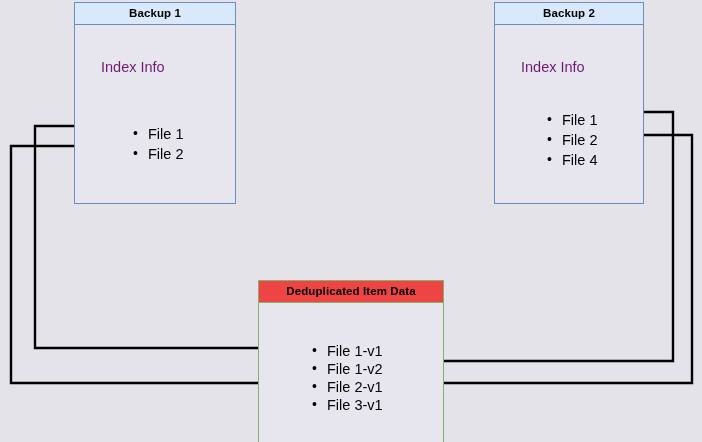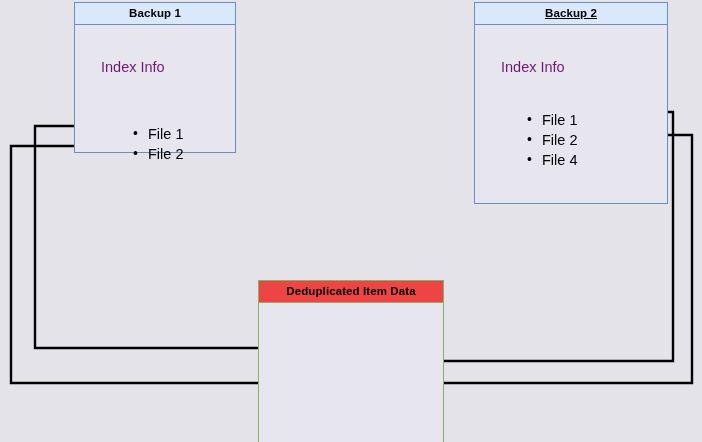--- a/index.html
+++ b/index.html
@@ -104,38 +104,46 @@
 
   <path d="M125,126 L35,126 L35,348 L300,348" fill="none" stroke="#000" stroke-width="2.4" marker-end="url(#arrow-right)"></path>
 
   <path d="M125,146 L11,146 L11,383 L300,383" fill="none" stroke="#000" stroke-width="2.4" marker-end="url(#arrow-right)"></path>
 
   <path d="M595,112 L673,112 L673,361 L395,361" fill="none" stroke="#000" stroke-width="2.4" marker-end="url(#arrow-left)"></path>
 
   <path d="M593,135 L692,135 L692,383 L395,383" fill="none" stroke="#000" stroke-width="2.4" marker-end="url(#arrow-left)"></path>
 </svg>
 
-<div class="node" style="left:74px; top:2px; width:162px; height:151px;">
+<div class="node" style="left:74px; top:2px; width:162px; height:202px;">
   <div class="node-header">Backup 1</div>
   <div class="node-body">
     <div class="label-index" style="left:26px; top:34px;">Index Info</div>
     <ul class="bullet-list" style="left:50px; top:92px;">
       <li>File 1</li>
       <li>File 2</li>
     </ul>
   </div>
 </div>
 
-<div class="node" style="left:474px; top:2px; width:194px; height:202px;text-decoration:underline;">
+<div class="node" style="left:494px; top:2px; width:150px; height:202px;">
   <div class="node-header">Backup 2</div>
   <div class="node-body">
     <div class="label-index" style="left:26px; top:34px;">Index Info</div>
     <ul class="bullet-list" style="left:44px; top:78px;">
       <li>File 1</li>
       <li>File 2</li>
       <li>File 4</li>
     </ul>
   </div>
 </div>
 
 <div class="node green" style="left:258px; top:280px; width:186px; height:164px;">
   <div class="node-header">Deduplicated Item Data</div>
+  <div class="node-body">
+    <ul class="bullet-list dedup" style="left:45px; top:32px;">
+      <li>File 1-v1</li>
+      <li>File 1-v2</li>
+      <li>File 2-v1</li>
+      <li>File 3-v1</li>
+    </ul>
+  </div>
 </div>
 
 </body></html>

